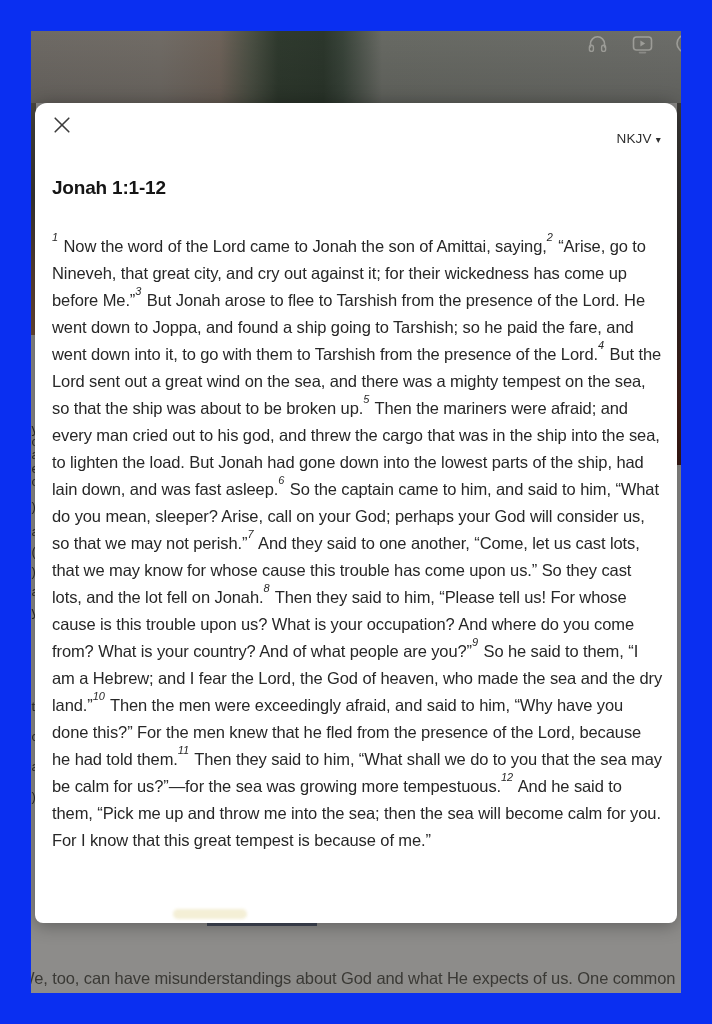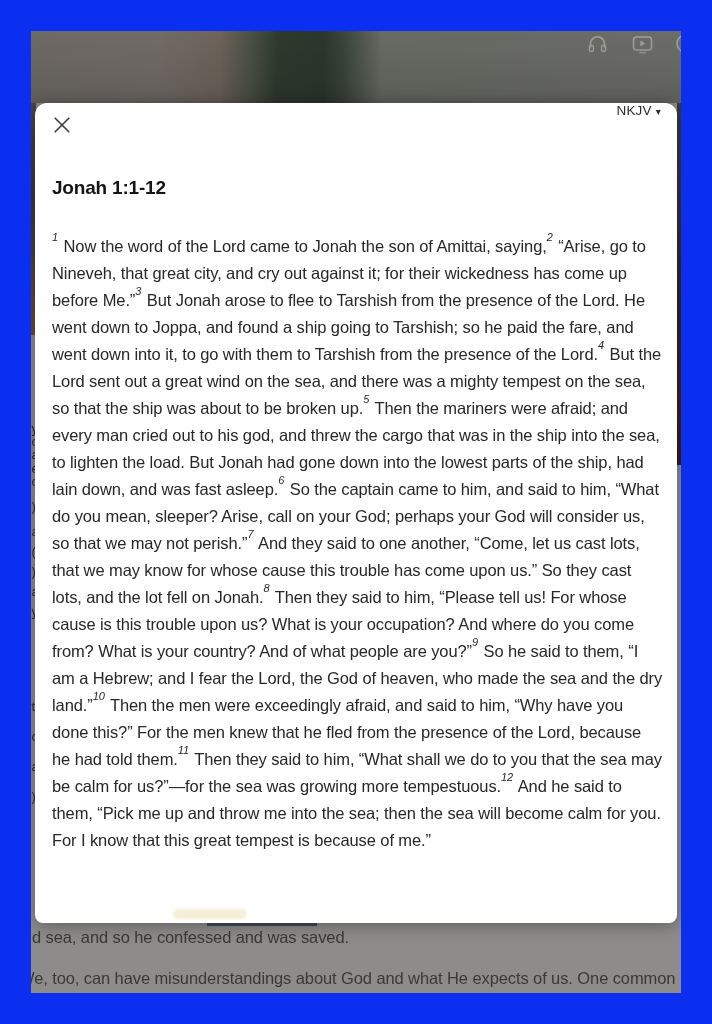--- a/index.html
+++ b/index.html
@@ -57,21 +57,21 @@
   .modal{
     position:absolute;left:4px;top:72px;width:642px;height:820px;
     background:#ffffff;border-radius:12px 12px 8px 8px;
     box-shadow:0 2px 18px rgba(0,0,0,.35);
   }
   .modal-close{
     position:absolute;left:16px;top:11px;width:22px;height:22px;cursor:pointer;
     display:flex;align-items:center;justify-content:center;background:none;border:none;padding:0;
   }
   .modal-translation{
-    position:absolute;right:16px;top:0;display:flex;align-items:center;gap:4px;
+    position:absolute;right:16px;top:28px;display:flex;align-items:center;gap:4px;
     font-size:13.5px;color:#2e2e2e;letter-spacing:.2px;cursor:pointer;
     background:none;border:none;padding:0;font-family:inherit;
   }
   .chev{font-size:10px;color:#2e2e2e;position:relative;top:0.5px;}
   .modal-title{
     position:absolute;left:17px;top:74px;font-size:19px;font-weight:bold;
     color:#151515;letter-spacing:-0.2px;
   }
   .passage{
     position:absolute;left:17px;top:130px;width:611px;
@@ -129,21 +129,20 @@
       <span class="efrag" style="top: 514px;">(</span>
       <span class="efrag" style="top: 534px;">)</span>
       <span class="efrag" style="top: 554px;">a</span>
       <span class="efrag" style="top: 574px;">y</span>
       <span class="efrag" style="top: 669px;">t</span>
       <span class="efrag" style="top: 699px;">c</span>
       <span class="efrag" style="top: 729px;">a</span>
       <span class="efrag" style="top: 759px;">)</span>
     </div>
 
-  <div class="bg-line bg-line1">d sea, and so he confessed and was saved.</div>
   <div class="bg-line bg-line2">We, too, can have misunderstandings about God and what He expects of us. One common</div>
   <div class="bg-underline"></div>
 
   <div class="modal">
     <button class="modal-close" aria-label="Close">
       <span style="display:flex">
         <svg width="18" height="18" viewBox="0 0 18 18" fill="none">
           <path d="M2.2 2.2 L15.8 15.8 M15.8 2.2 L2.2 15.8" stroke="#3c3c3c" stroke-width="1.6" stroke-linecap="round"></path>
         </svg>
       </span>

